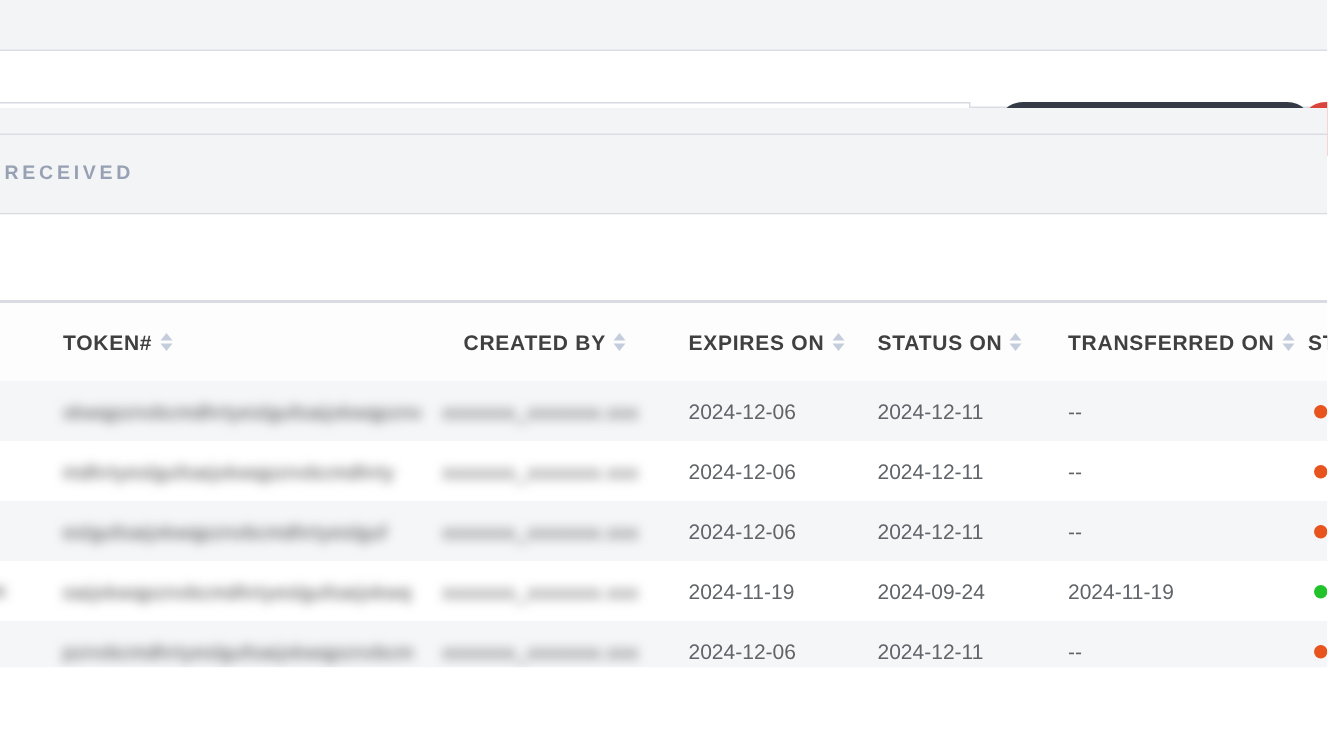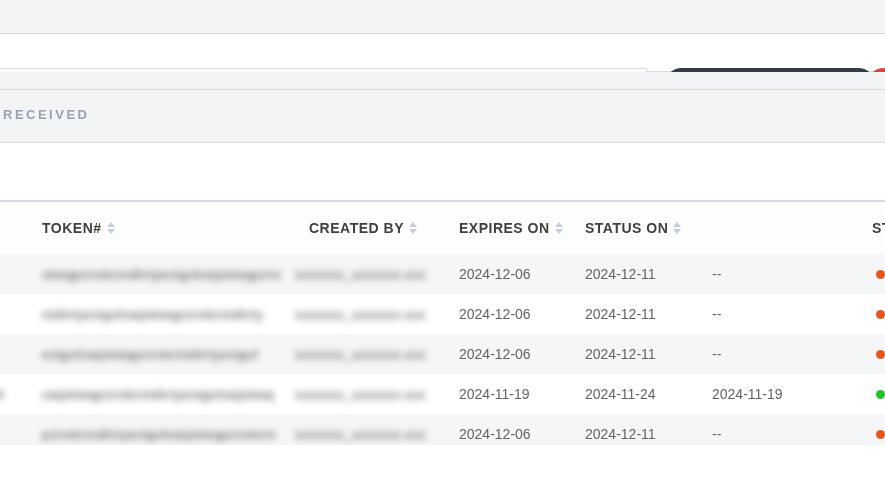--- a/index.html
+++ b/index.html
@@ -128,20 +128,27 @@
             <span class="dn"></span>
           </span>
         </div>
         <div class="th" style="left: 585px;">
           <span>STATUS ON</span>
           <span class="sort-icon">
             <span class="up"></span>
             <span class="dn"></span>
           </span>
         </div>
+        <div class="th" style="left: 712px;">
+          <span>TRANSFERRED ON</span>
+          <span class="sort-icon">
+            <span class="up"></span>
+            <span class="dn"></span>
+          </span>
+        </div>
         <div class="th" style="left: 872px;">
           <span>STATUS</span>
         </div>
       </div>
     <div id="tbody">
         <div class="trow odd">
           <div class="cell masked" style="left: 42px;">xkwqpznvbcmdhrtyeslgufoaijxkwqpznv</div>
           <div class="cell masked" style="left: 295px;">xxxxxxx_xxxxxxx.xxx</div>
           <div class="cell" style="left: 459px;">2024-12-06</div>
           <div class="cell" style="left: 585px;">2024-12-11</div>
@@ -162,21 +169,21 @@
           <div class="cell" style="left: 459px;">2024-12-06</div>
           <div class="cell" style="left: 585px;">2024-12-11</div>
           <div class="cell" style="left: 712px;">--</div>
           <span class="status-dot" style="background: rgb(232, 84, 29);"></span>
         </div>
         <div class="trow even">
           <span class="edge-blob">xxx</span>
           <div class="cell masked" style="left: 42px;">oaijxkwqpznvbcmdhrtyeslgufoaijxkwq</div>
           <div class="cell masked" style="left: 295px;">xxxxxxx_xxxxxxx.xxx</div>
           <div class="cell" style="left: 459px;">2024-11-19</div>
-          <div class="cell" style="left: 585px;">2024-11-24</div>
+          <div class="cell" style="left: 585px;">2024-09-24</div>
           <div class="cell" style="left: 712px;">2024-11-19</div>
           <span class="status-dot" style="background: rgb(34, 195, 42);"></span>
         </div>
         <div class="trow odd">
           <div class="cell masked" style="left: 42px;">pznvbcmdhrtyeslgufoaijxkwqpznvbcm</div>
           <div class="cell masked" style="left: 295px;">xxxxxxx_xxxxxxx.xxx</div>
           <div class="cell" style="left: 459px;">2024-12-06</div>
           <div class="cell" style="left: 585px;">2024-12-11</div>
           <div class="cell" style="left: 712px;">--</div>
           <span class="status-dot" style="background: rgb(232, 84, 29);"></span>

